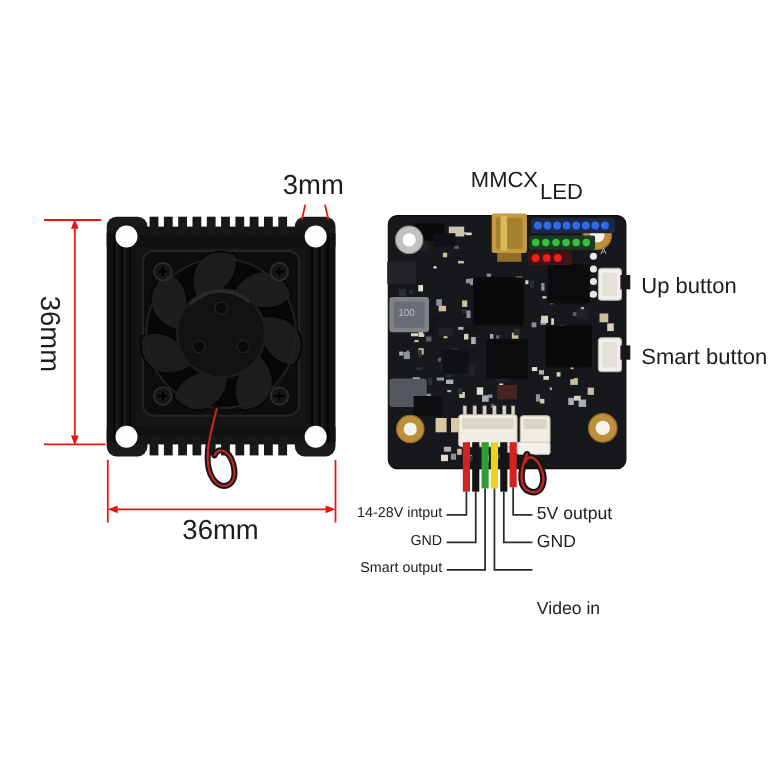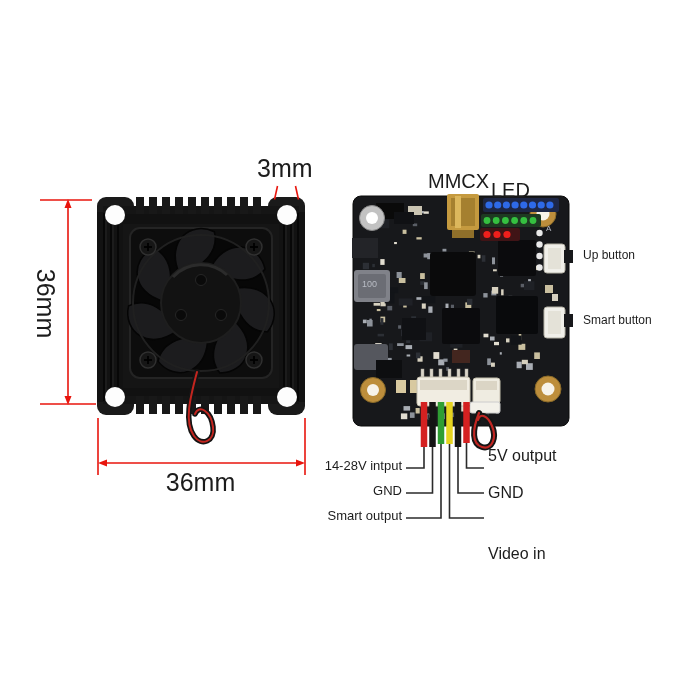--- a/index.html
+++ b/index.html
@@ -2,21 +2,21 @@
 <html><head>
 <meta charset="utf-8">
 <style>
   html,body{margin:0;padding:0;background:#fff;}
   .canvas{position:relative;width:700px;height:700px;background:#ffffff;overflow:hidden;
           font-family:"Liberation Sans",sans-serif;}
   .canvas svg{position:absolute;left:0;top:0;}
   .lbl{position:absolute;color:#1c1c1c;white-space:nowrap;line-height:1.1;}
   .lbl-big{font-size:25px;}
   .lbl-med{font-size:20px;}
-  .lbl-sm{font-size:12px;text-align:center;}
+  .lbl-sm{font-size:20px;text-align:center;}
   .wire-lbl-left{right:298px;top:0;text-align:right;font-size:13px;}
   .wire-lbl-right{left:488px;font-size:16px;}
   .rot90{transform:rotate(90deg);transform-origin:center center;text-align:center;}
   .micro{color:#b9bcc4;}
 </style>
 </head>
 <body>
 
 <div class="canvas">
 
@@ -410,28 +410,28 @@
       <path d="M 458 447 L 458 493 L 484 493"></path>
       <path d="M 449.5 444 L 449.5 518 L 484 518"></path>
     </g>
   </g>
 </svg>
 
 <div class="lbl lbl-big" style="left:257px;top:155px;">3mm</div>
 <div class="lbl lbl-big rot90" style="left:8px;top:291px;width:76px;height:25px;">36mm</div>
 <div class="lbl lbl-big" style="left:158px;top:469px;width:85px;text-align:center;">36mm</div>
 
-<div class="lbl lbl-med" style="left:428px;top:170px;">MMCX</div>
-<div class="lbl lbl-med" style="left:491px;top:179px;">LED</div>
+<div class="lbl lbl-med" style="left:428px;top:153px;">MMCX</div>
+<div class="lbl lbl-med" style="left:491px;top:164px;">LED</div>
 <div class="lbl lbl-sm" style="left:583px;top:249px;">Up button</div>
 <div class="lbl lbl-sm" style="left:583px;top:314px;">Smart button</div>
 
 <div class="lbl wire-lbl-left" style="top:459px;">14-28V intput</div>
 <div class="lbl wire-lbl-left" style="top:484px;">GND</div>
 <div class="lbl wire-lbl-left" style="top:509px;">Smart output</div>
-<div class="lbl wire-lbl-right" style="top:447px;">5V output</div>
+<div class="lbl wire-lbl-right" style="top:459px;">5V output</div>
 <div class="lbl wire-lbl-right" style="top:484px;">GND</div>
 <div class="lbl wire-lbl-right" style="top:509px;margin-top:36px;">Video in</div>
 
 <div class="lbl micro" style="left:362px;top:280px;font-size:9px;">100</div>
 <div class="lbl micro" style="left:546px;top:225px;font-size:8px;">A</div>
 
 </div>
 
 </body></html>

